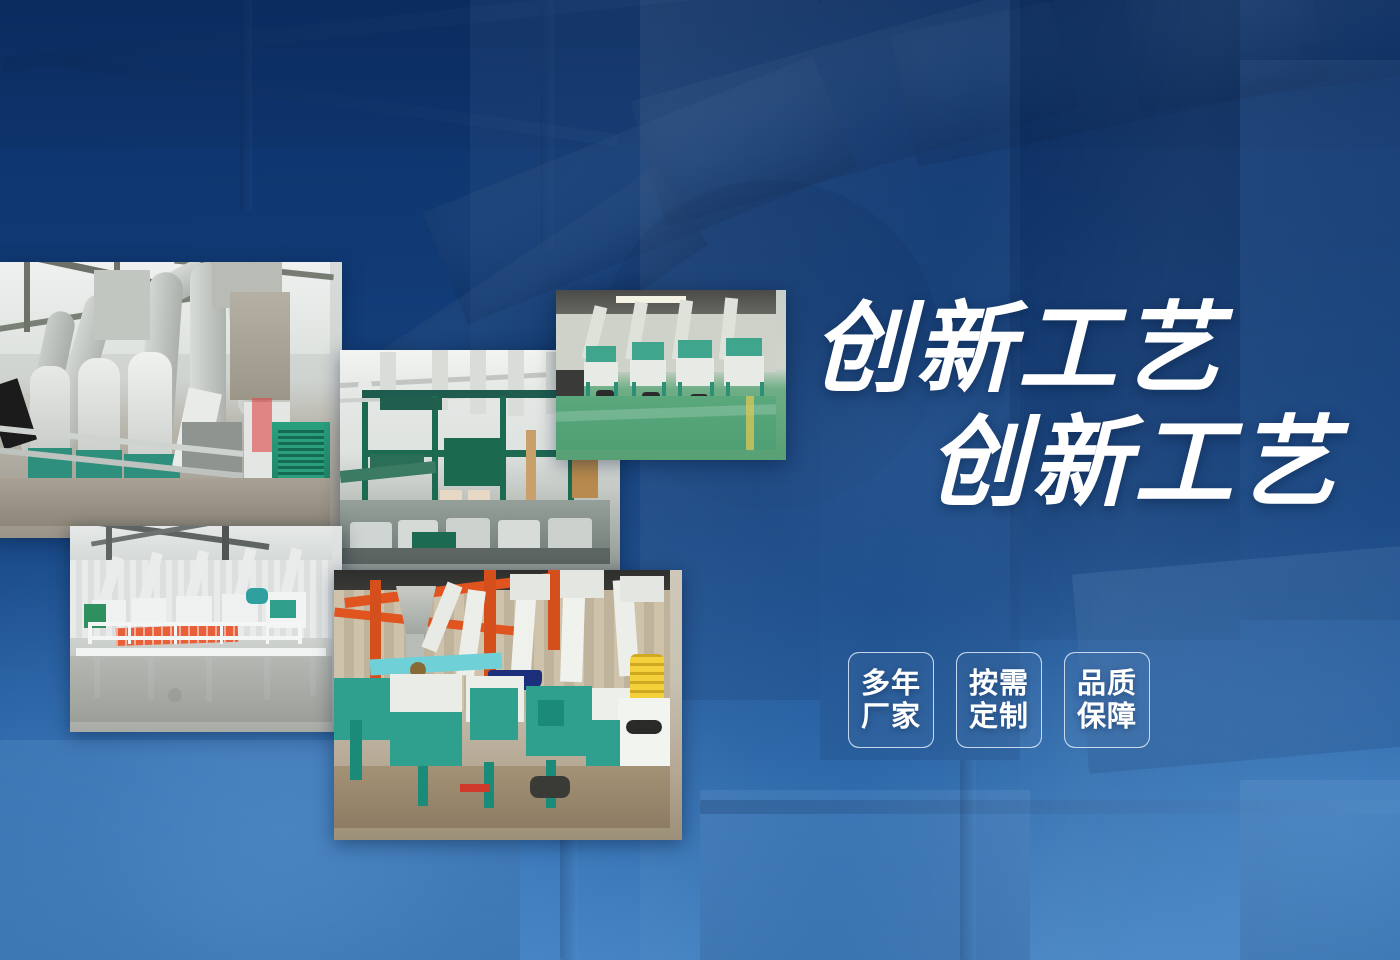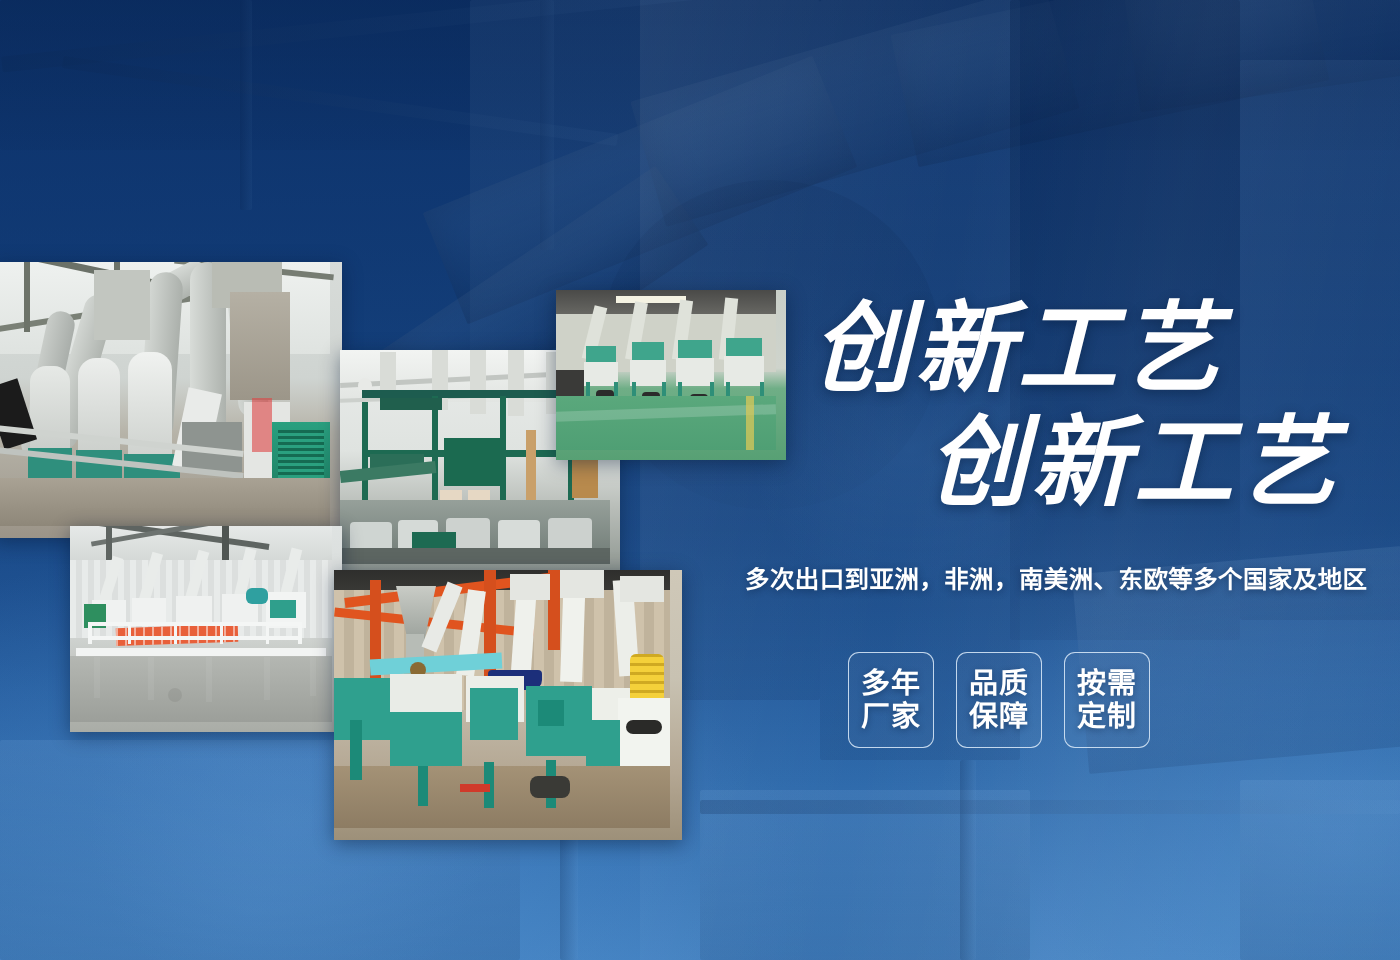--- a/index.html
+++ b/index.html
@@ -335,30 +335,29 @@
       <em style="left:126px;top:214px;width:30px;height:8px;background:#d03a2a;"></em>
     </div>
       </div>
   </div>
 
   <div class="headline">
     <div class="hl-line hl-1">创新工艺</div>
     <div class="hl-line hl-2">创新工艺</div>
   </div>
 
-  <div class="subtitle">多次出口到亚洲，非洲，南美洲、东欧等多个国家及地区</div>
 
   <div class="badges">
     <div class="badge">
       <span>多年</span>
       <span>厂家</span>
     </div>
     <div class="badge">
+      <span>按需</span>
+      <span>定制</span>
+    </div>
+    <div class="badge">
       <span>品质</span>
       <span>保障</span>
     </div>
-    <div class="badge">
-      <span>按需</span>
-      <span>定制</span>
-    </div>
   </div>
 
 </div>
 
 </body></html>

